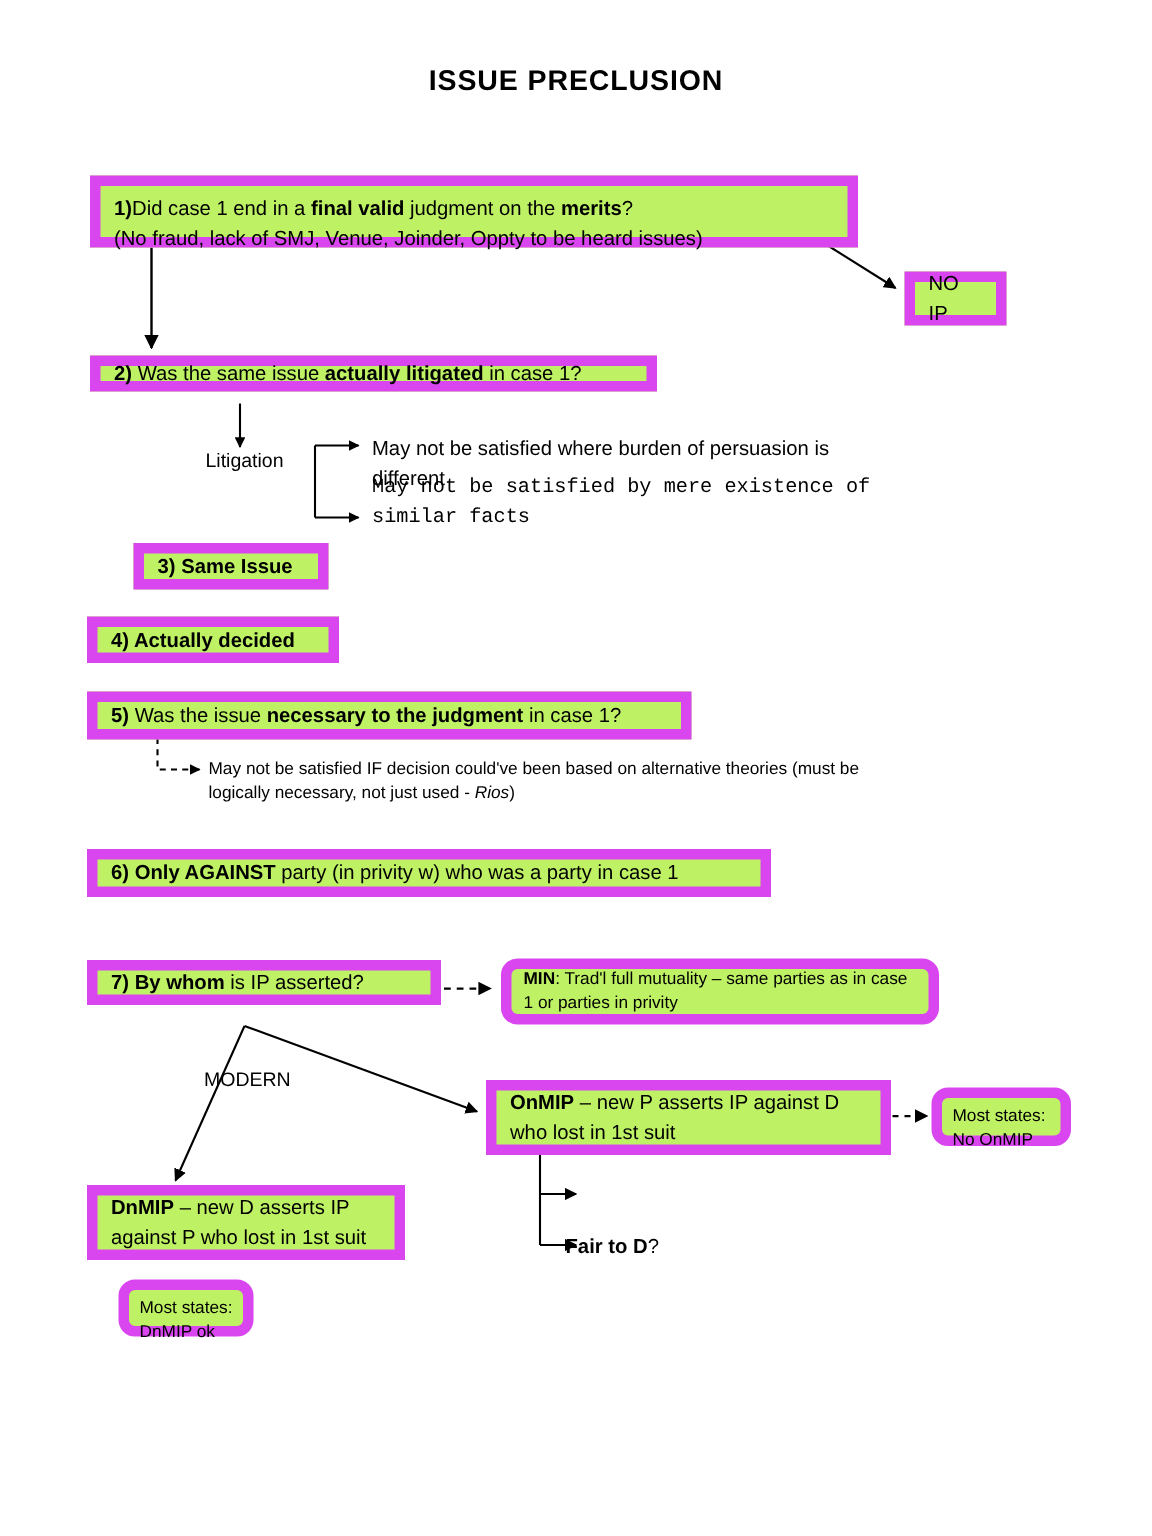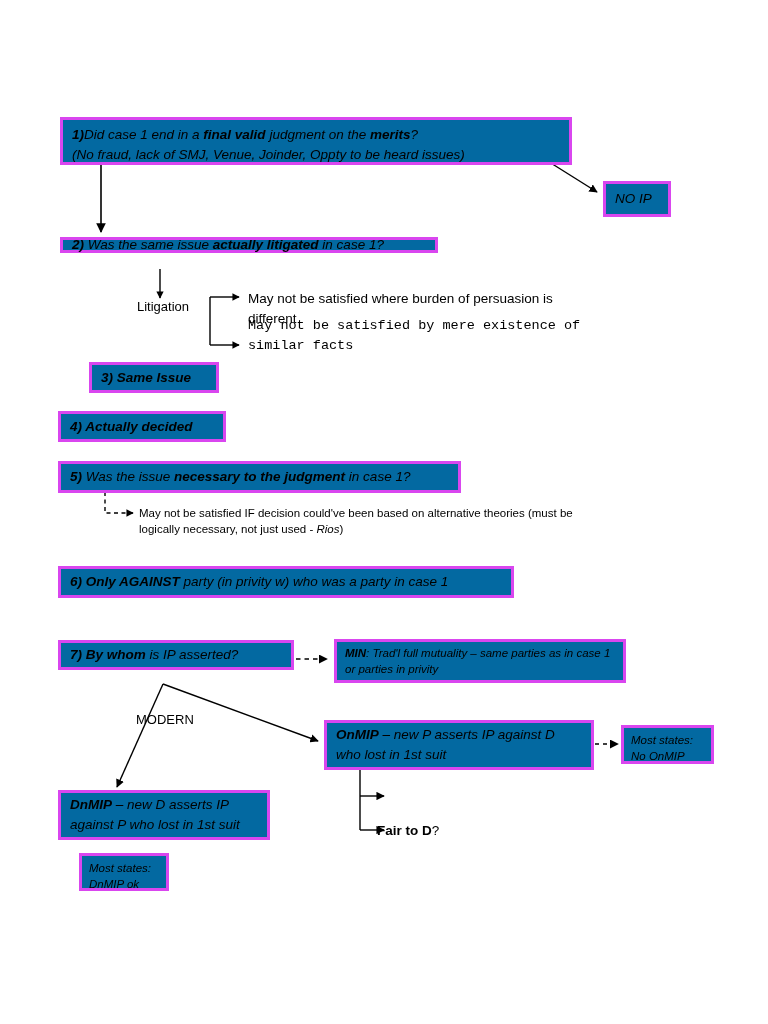--- a/index.html
+++ b/index.html
@@ -27,28 +27,27 @@
     width: 768px;
     text-align: center;
     font-size: 19px;
     font-weight: bold;
     letter-spacing: 0.6px;
   }
 
   
   .box {
     box-sizing: border-box;
-    border: 3px solid #d946ef;
-    background: #0369a1;
+    border: 7px solid #d946ef;
+    background: #bef264;
     font-size: 13.5px;
     line-height: 1.45;
     padding: 5px 9px;
-    font-style: italic;
   }
-  .box.tight { line-height: 1.4; }
+  .box.tight { line-height: 1.4; border-radius: 11px; }
   .b { font-weight: bold; }
   .ital { font-style: italic; }
 
   
   .note {
     font-size: 11.5px;
     line-height: 1.42;
     color: #000000;
   }
   .note-lg {
@@ -108,20 +107,21 @@
 
     <line x1="163" y1="684" x2="318" y2="741" stroke="#000" stroke-width="1.4" marker-end="url(#arrowbig)"></line>
 
     <line x1="595" y1="744" x2="618" y2="744" stroke="#000" stroke-width="1.5" stroke-dasharray="4,4" marker-end="url(#arrowbig)"></line>
 
     <path d="M 360 770 L 360 830" stroke="#000" stroke-width="1.4" fill="none"></path>
     <line x1="360" y1="796" x2="384" y2="796" stroke="#000" stroke-width="1.4" marker-end="url(#arrowbig)"></line>
     <line x1="360" y1="830" x2="384" y2="830" stroke="#000" stroke-width="1.4" marker-end="url(#arrowbig)"></line>
   </svg>
 
+  <div class="abs title">ISSUE PRECLUSION</div>
 
   <div class="abs box" style="left:60px; top:117px; width:512px; height:48px;">
     <div>
       <span class="b">1)</span><span>Did case 1 end in a </span><span class="b">final valid</span><span> judgment on the </span><span class="b">merits</span><span>?</span>
     </div>
     <div>(No fraud, lack of SMJ, Venue, Joinder, Oppty to be heard issues)</div>
   </div>
 
   <div class="abs box" style="left:603px; top:181px; width:68px; height:36px; display:flex; align-items:center;">
     <span>NO IP</span>

